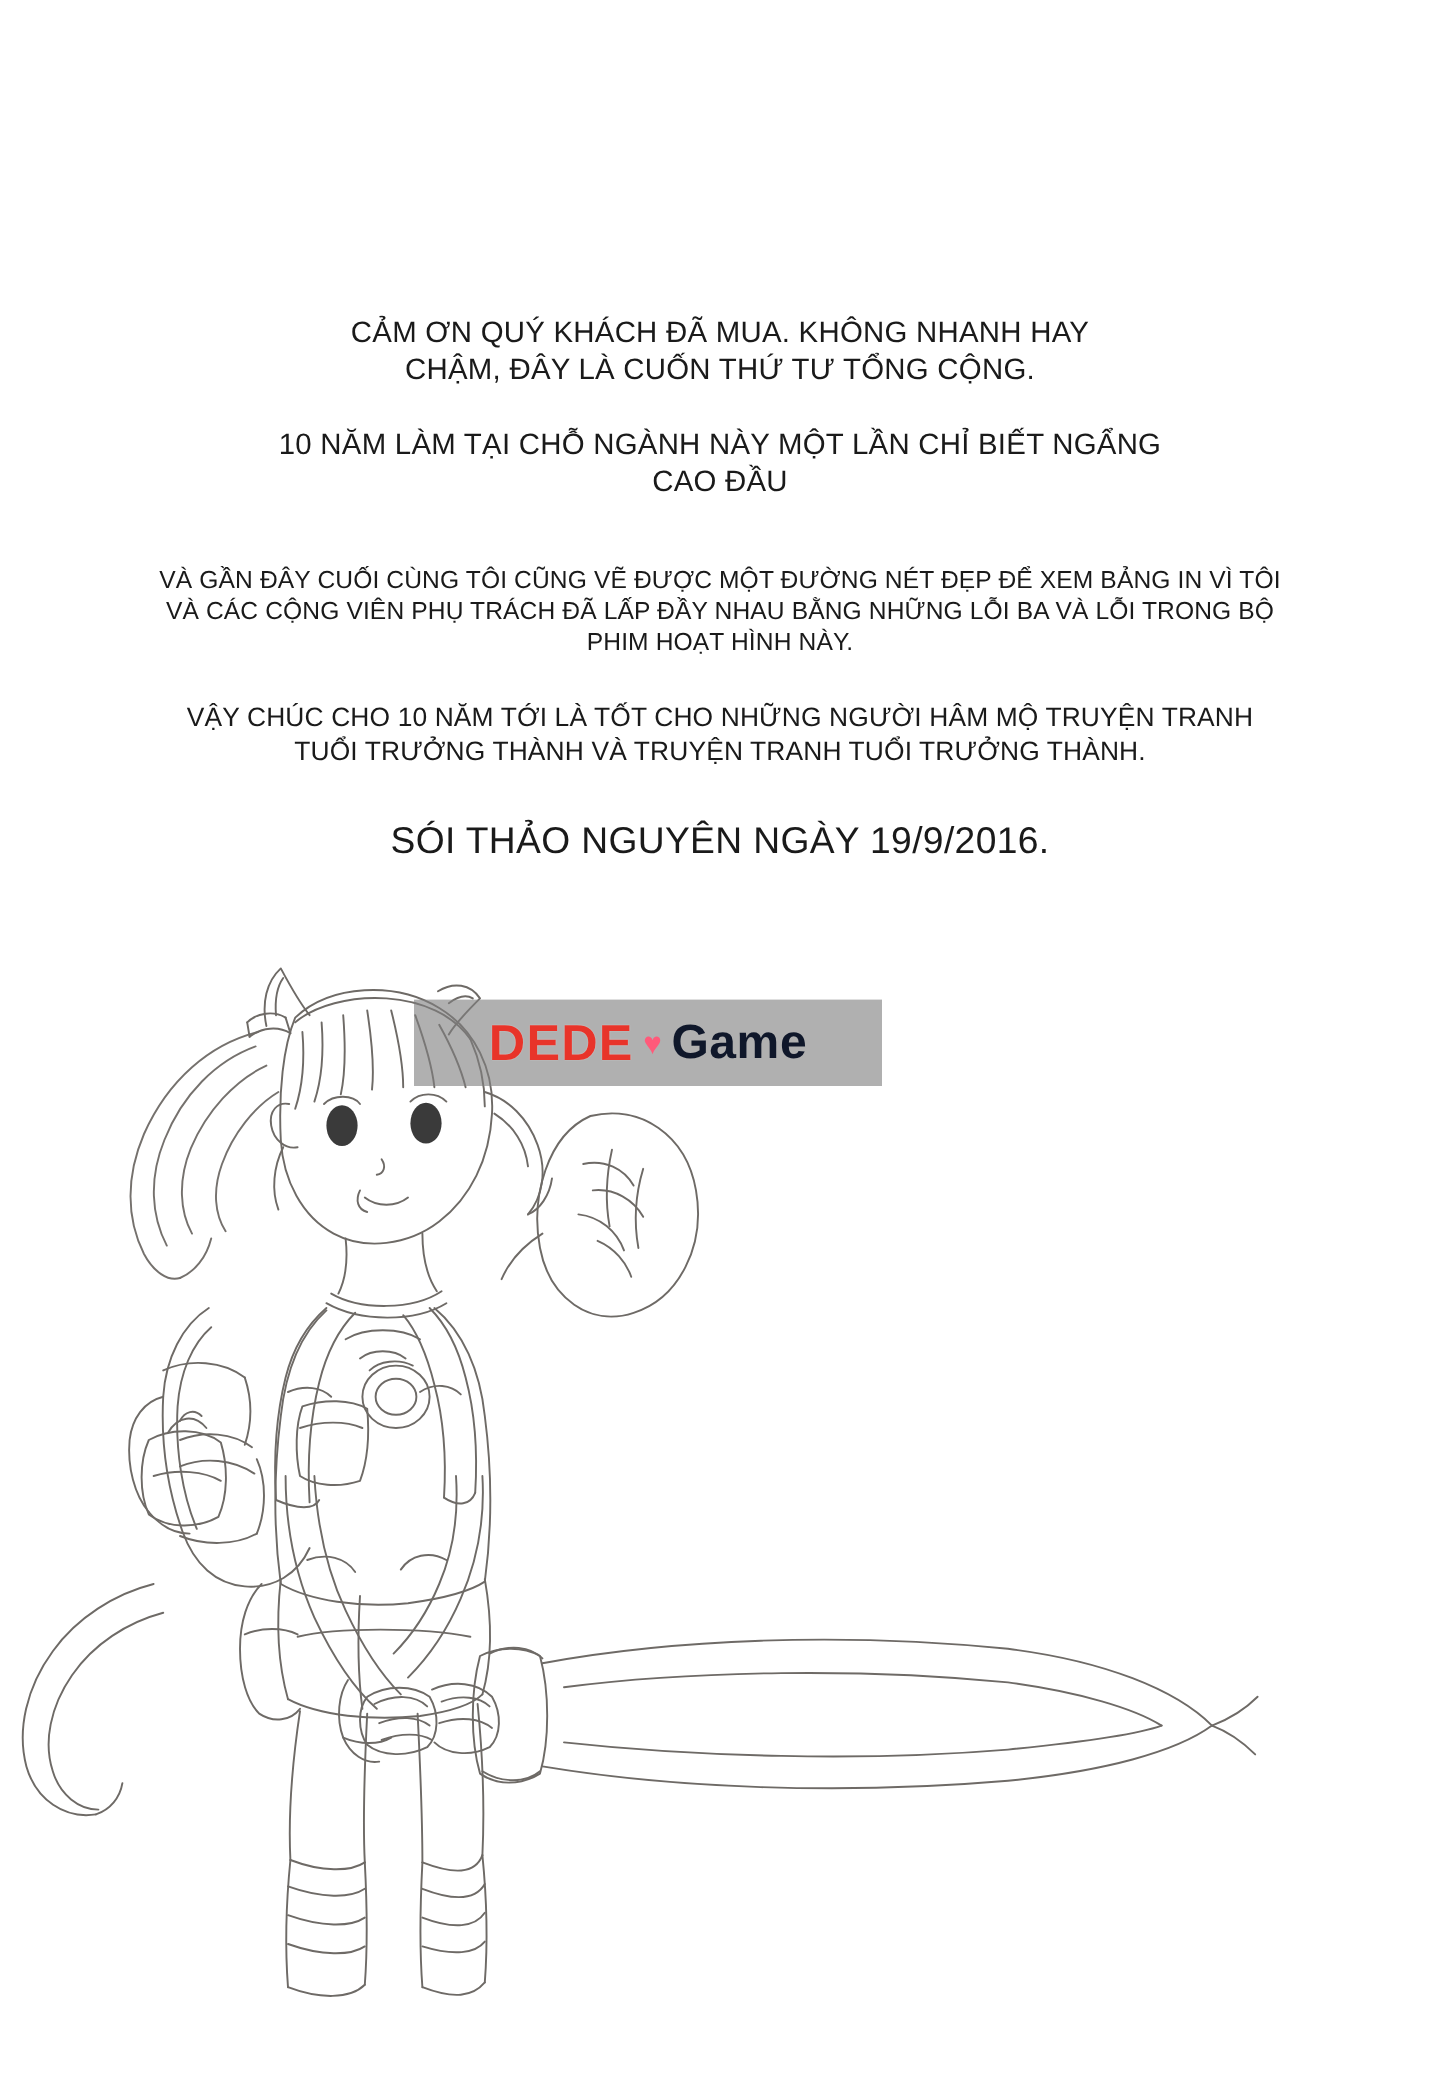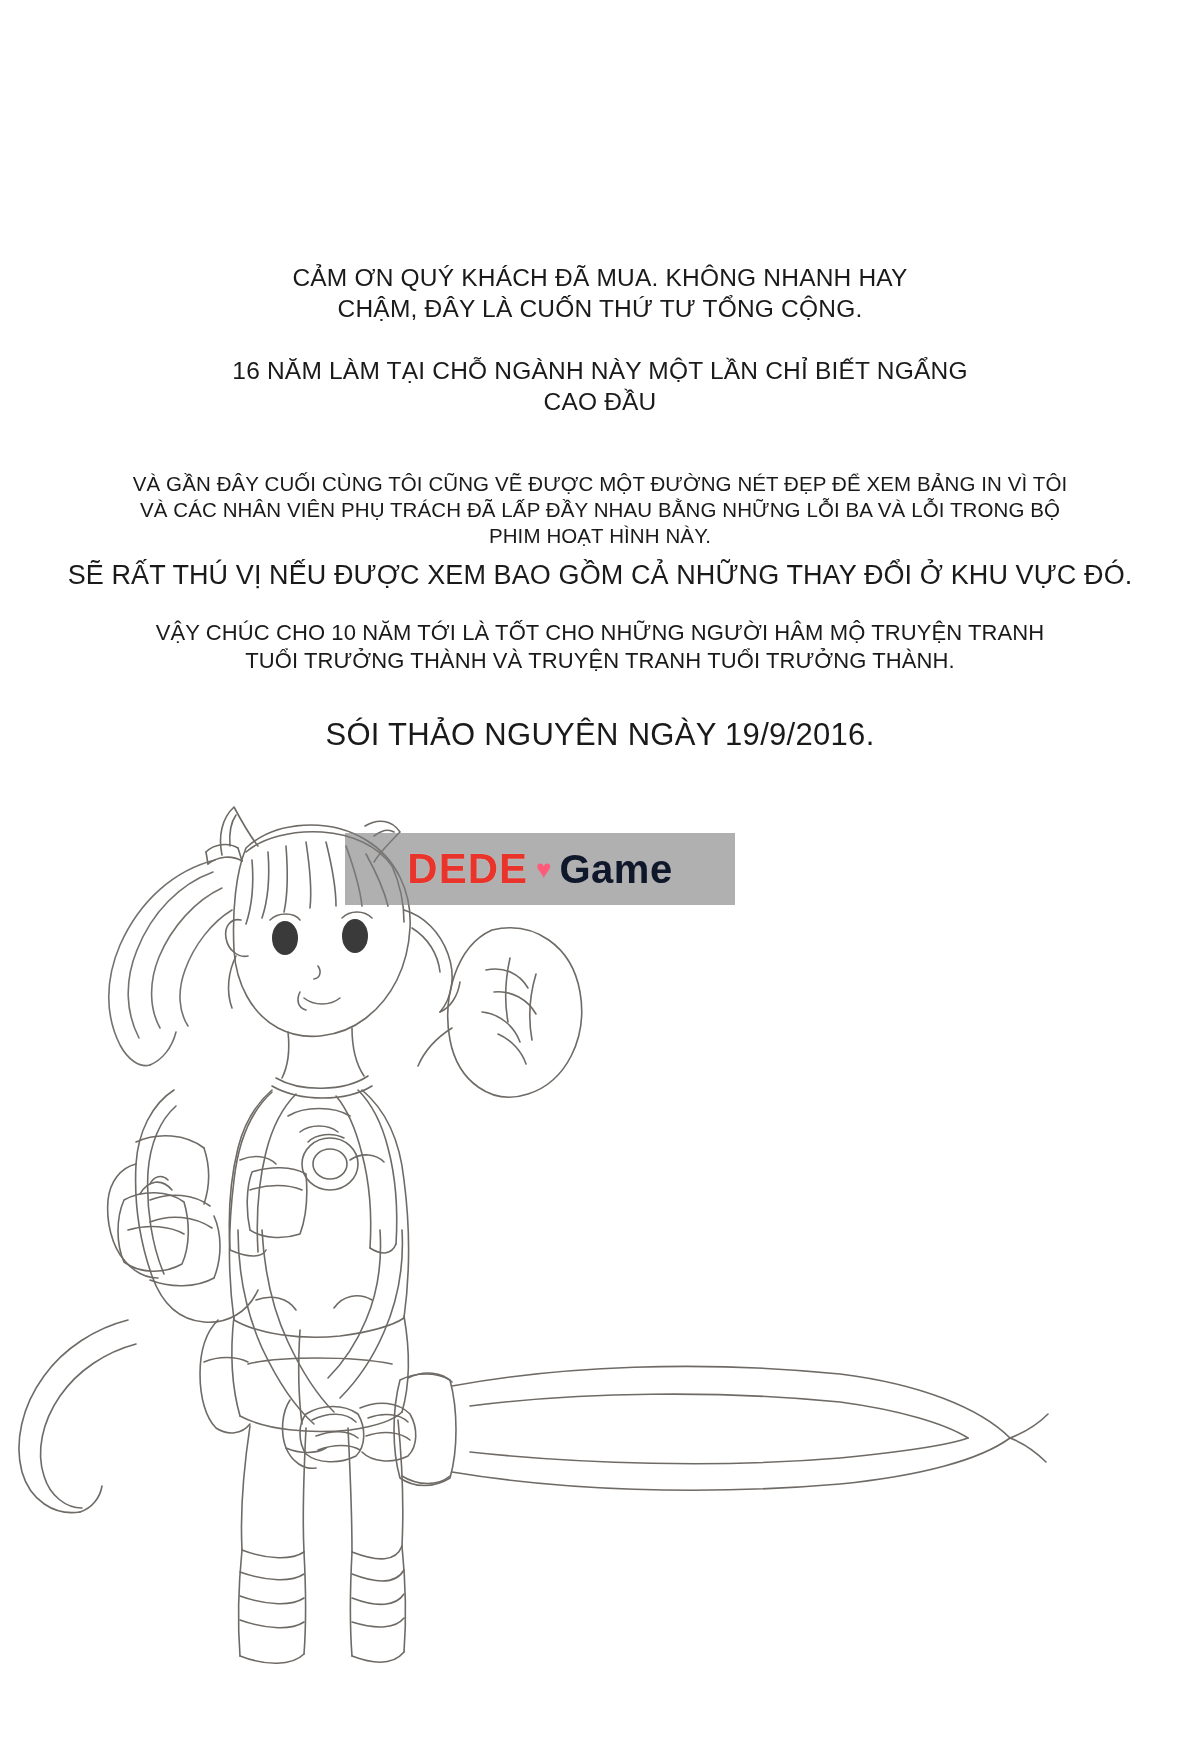--- a/index.html
+++ b/index.html
@@ -126,28 +126,27 @@
 </style>
 </head>
 <body>
 
 <div class="page">
 
   <div class="afterword">
     <p class="para p-thanks">CẢM ƠN QUÝ KHÁCH ĐÃ MUA. KHÔNG NHANH HAY
 CHẬM, ĐÂY LÀ CUỐN THỨ TƯ TỔNG CỘNG.</p>
     <div class="gap-a"></div>
-    <p class="para p-years">16 NĂM LÀM TẠI CHỖ NGÀNH NÀY MỘT LẦN CHỈ BIẾT NGẨNG
+    <p class="para p-years">10 NĂM LÀM TẠI CHỖ NGÀNH NÀY MỘT LẦN CHỈ BIẾT NGẨNG
 CAO ĐẦU</p>
     <div class="gap-b"></div>
     <p class="para p-recent">VÀ GẦN ĐÂY CUỐI CÙNG TÔI CŨNG VẼ ĐƯỢC MỘT ĐƯỜNG NÉT ĐẸP ĐỂ XEM BẢNG IN VÌ TÔI
-VÀ CÁC NHÂN VIÊN PHỤ TRÁCH ĐÃ LẤP ĐẦY NHAU BẰNG NHỮNG LỖI BA VÀ LỖI TRONG BỘ
+VÀ CÁC CỘNG VIÊN PHỤ TRÁCH ĐÃ LẤP ĐẦY NHAU BẰNG NHỮNG LỖI BA VÀ LỖI TRONG BỘ
 PHIM HOẠT HÌNH NÀY.</p>
     <div class="gap-c"></div>
-    <p class="para p-big">SẼ RẤT THÚ VỊ NẾU ĐƯỢC XEM BAO GỒM CẢ NHỮNG THAY ĐỔI Ở KHU VỰC ĐÓ.</p>
     <div class="gap-d"></div>
     <p class="para p-wish">VẬY CHÚC CHO 10 NĂM TỚI LÀ TỐT CHO NHỮNG NGƯỜI HÂM MỘ TRUYỆN TRANH
 TUỔI TRƯỞNG THÀNH VÀ TRUYỆN TRANH TUỔI TRƯỞNG THÀNH.</p>
     <div class="gap-e"></div>
     <p class="para p-sign">SÓI THẢO NGUYÊN NGÀY 19/9/2016.</p>
   </div>
 
   <div class="artwork">
     <svg width="1200" height="990" viewBox="0 0 1200 990" xmlns="http://www.w3.org/2000/svg" fill="none" stroke="#6e6a66" stroke-width="1.6" stroke-linecap="round" stroke-linejoin="round">
 

